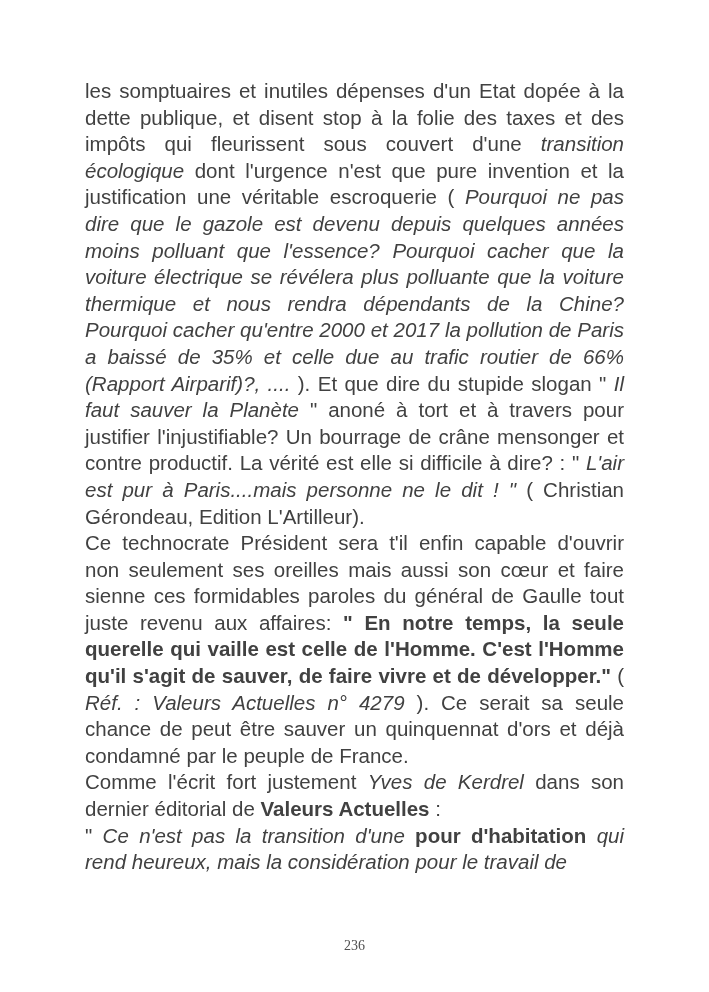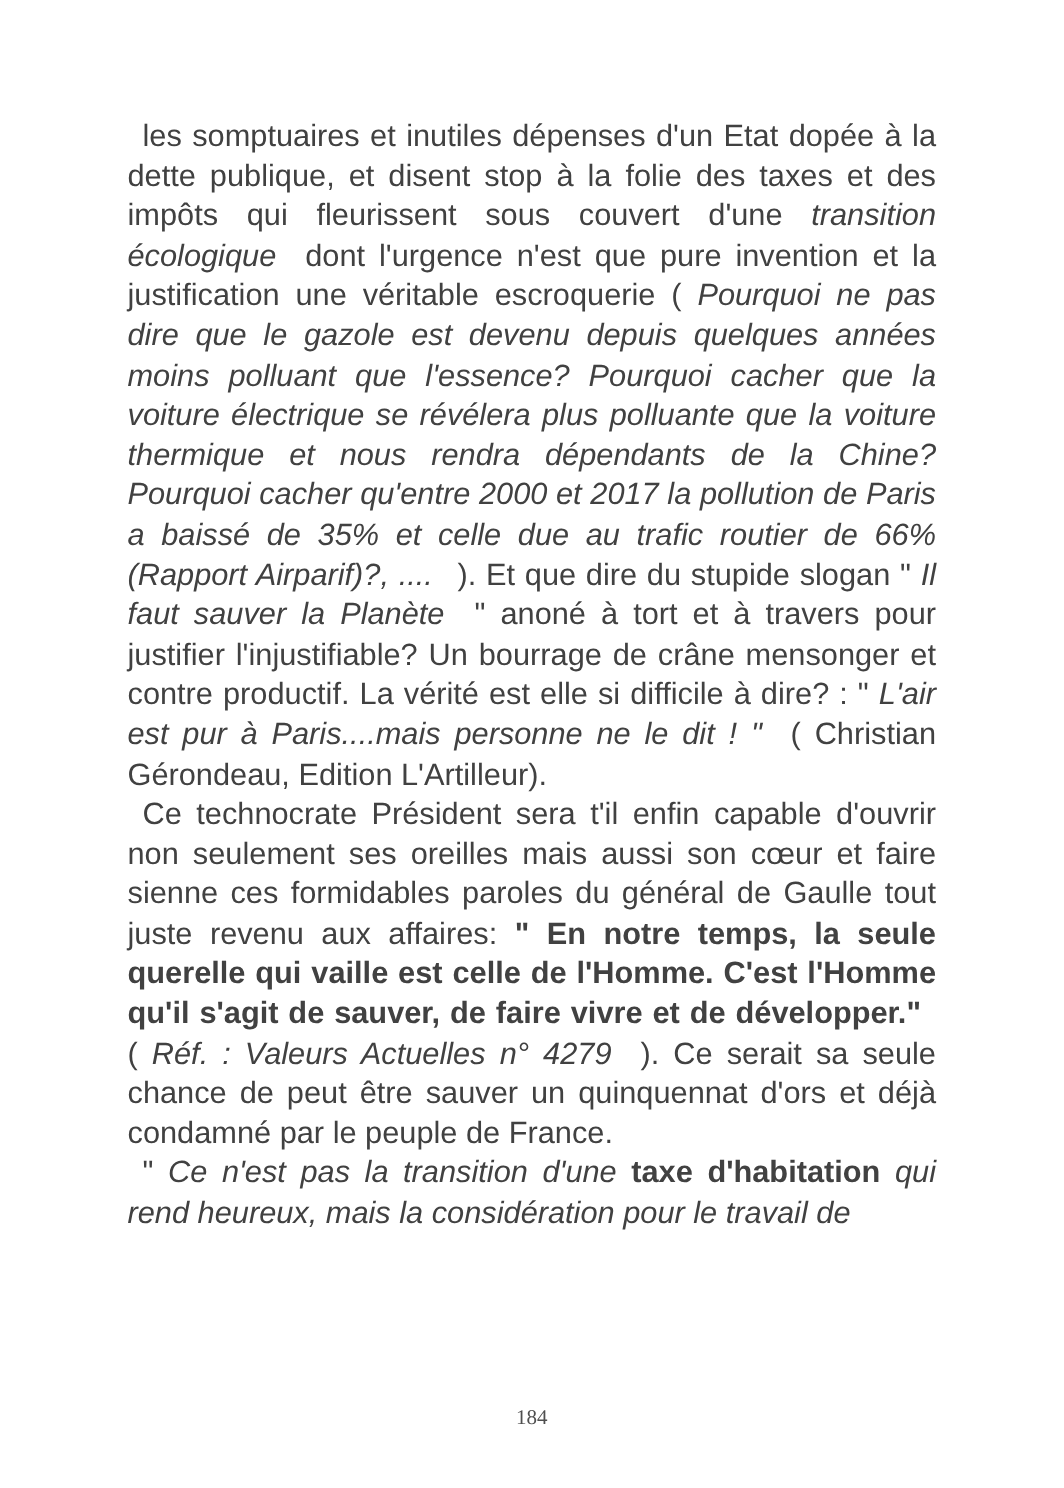--- a/index.html
+++ b/index.html
@@ -22,37 +22,38 @@
     width: 539px;
     font-size: 20.5px;
     line-height: 26.6px;
     text-align: justify;
     color: var(--text-color, #414141);
   }
   .text-block p {
     margin: 0;
     padding: 0;
   }
-  .run.normal { font-style: normal; font-weight: normal; margin-left: 10px; }
+  .run.normal { font-style: normal; font-weight: normal; }
   .run.italic { font-style: italic; font-weight: normal; }
   .run.bold   { font-style: normal; font-weight: bold; }
   .page-number {
     position: absolute;
     left: 0;
     right: 0;
     top: 938px;
     text-align: center;
     font-family: "Liberation Serif", "DejaVu Serif", serif;
     font-size: 14px;
     color: var(--page-number-color, #4f4f4f);
   }
 </style>
 </head>
 <body>
 
 <div class="page">
   <div class="text-block">
     <p><span class="run normal">les somptuaires et inutiles dépenses d'un Etat dopée à la dette publique, et disent stop à la folie des taxes et des impôts qui fleurissent sous couvert d'une </span><span class="run italic">transition écologique</span><span class="run normal"> dont l'urgence n'est que pure invention et la justification une véritable escroquerie ( </span><span class="run italic">Pourquoi ne pas dire que le gazole est devenu depuis quelques années moins polluant que l'essence? Pourquoi cacher que la voiture électrique se révélera plus polluante que la voiture thermique et nous rendra dépendants de la Chine? Pourquoi cacher qu'entre 2000 et 2017 la pollution de Paris a baissé de 35% et celle due au trafic routier de 66% (Rapport Airparif)?, .... </span><span class="run normal">). Et que dire du stupide slogan " </span><span class="run italic">Il faut sauver la Planète </span><span class="run normal">" anoné à tort et à travers pour justifier l'injustifiable? Un bourrage de crâne mensonger et contre productif. La vérité est elle si difficile à dire? : " </span><span class="run italic">L'air est pur à Paris....mais personne ne le dit ! " </span><span class="run normal">( Christian Gérondeau, Edition L'Artilleur).</span></p>
     <p><span class="run normal">Ce technocrate Président sera t'il enfin capable d'ouvrir non seulement ses oreilles mais aussi son cœur et faire sienne ces formidables paroles du général de Gaulle tout juste revenu aux affaires: </span><span class="run bold">" En notre temps, la seule querelle qui vaille est celle de l'Homme. C'est l'Homme qu'il s'agit de sauver, de faire vivre et de développer."</span><span class="run normal"> ( </span><span class="run italic">Réf. : Valeurs Actuelles n° 4279</span><span class="run normal"> ). Ce serait sa seule chance de peut être sauver un quinquennat d'ors et déjà condamné par le peuple de France.</span></p>
-    <p><span class="run normal">" </span><span class="run italic">Ce n'est pas la transition d'une </span><span class="run bold">taxe d'habitation</span><span class="run italic"> qui rend heureux, mais la considération pour le travail de</span></p>
+    <p><span class="run normal">Comme l'écrit fort justement </span><span class="run italic">Yves de Kerdrel</span><span class="run normal"> dans son dernier éditorial de </span><span class="run bold">Valeurs Actuelles</span><span class="run normal"> :</span></p>
+    <p><span class="run normal">" </span><span class="run italic">Ce n'est pas la transition d'une </span><span class="run bold">pour d'habitation</span><span class="run italic"> qui rend heureux, mais la considération pour le travail de</span></p>
   </div>
-  <div class="page-number">184</div>
+  <div class="page-number">236</div>
 </div>
 
 </body></html>

